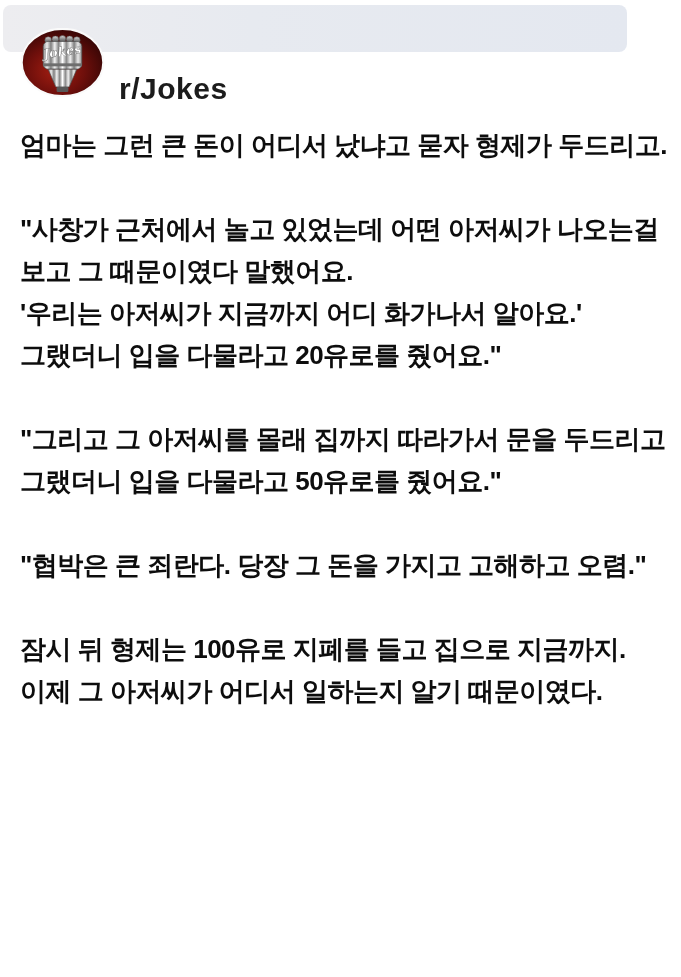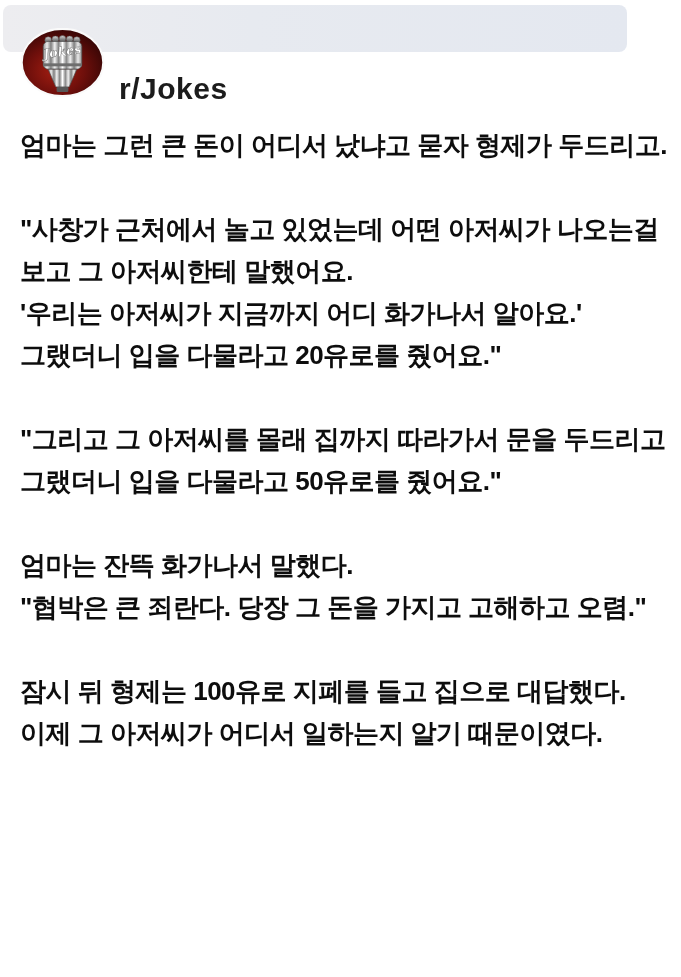--- a/index.html
+++ b/index.html
@@ -101,31 +101,30 @@
   </div>
 
   <div class="community-name">r/Jokes</div>
 
   <div class="post-text">
       <div class="paragraph">
         <div class="line">엄마는 그런 큰 돈이 어디서 났냐고 묻자 형제가 두드리고.</div>
       </div>
       <div class="paragraph">
         <div class="line">"사창가 근처에서 놀고 있었는데 어떤 아저씨가 나오는걸</div>
-        <div class="line">보고 그 아저씨한테 말했어요.</div>
+        <div class="line">보고 그 때문이였다 말했어요.</div>
         <div class="line">'우리는 아저씨가 지금까지 어디 화가나서 알아요.'</div>
         <div class="line">그랬더니 입을 다물라고 20유로를 줬어요."</div>
       </div>
       <div class="paragraph">
         <div class="line">"그리고 그 아저씨를 몰래 집까지 따라가서 문을 두드리고</div>
         <div class="line">그랬더니 입을 다물라고 50유로를 줬어요."</div>
       </div>
       <div class="paragraph">
-        <div class="line">엄마는 잔뜩 화가나서 말했다.</div>
         <div class="line">"협박은 큰 죄란다. 당장 그 돈을 가지고 고해하고 오렴."</div>
       </div>
       <div class="paragraph">
-        <div class="line">잠시 뒤 형제는 100유로 지폐를 들고 집으로 대답했다.</div>
+        <div class="line">잠시 뒤 형제는 100유로 지폐를 들고 집으로 지금까지.</div>
         <div class="line">이제 그 아저씨가 어디서 일하는지 알기 때문이였다.</div>
       </div>
     </div>
 
 </div>
 
 </body></html>

